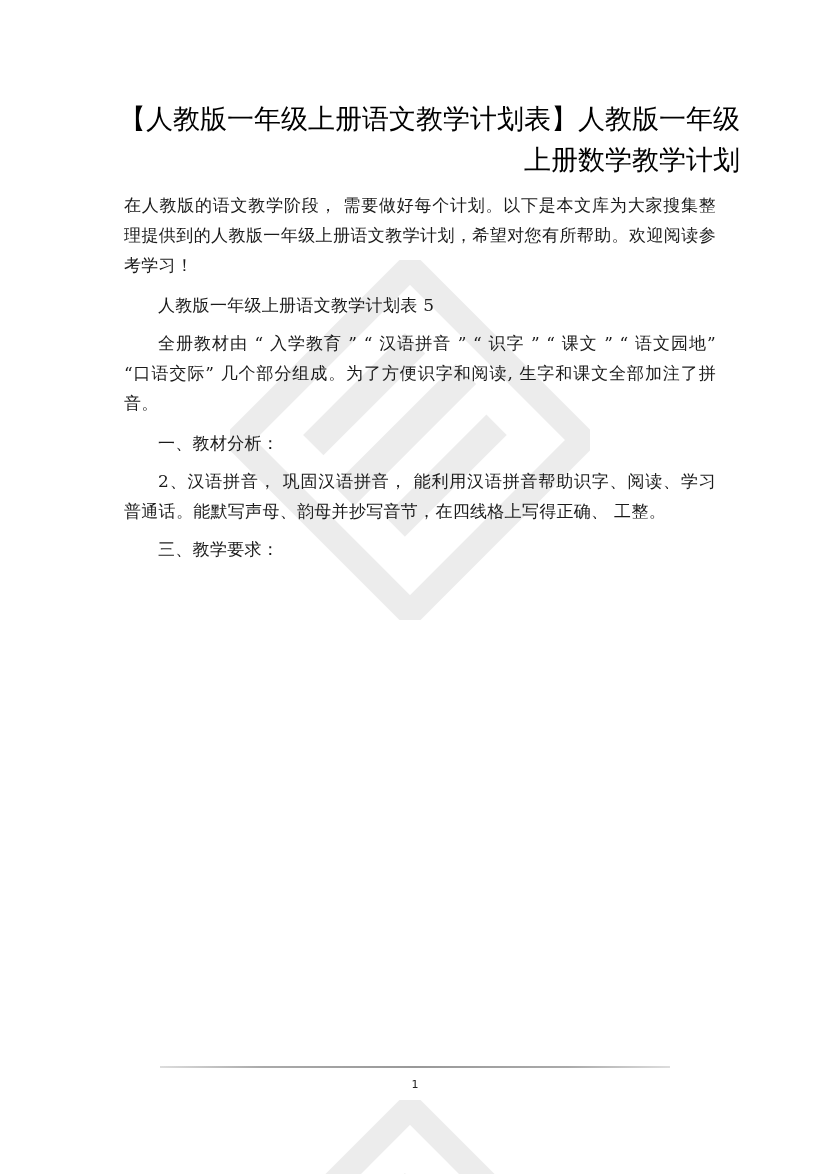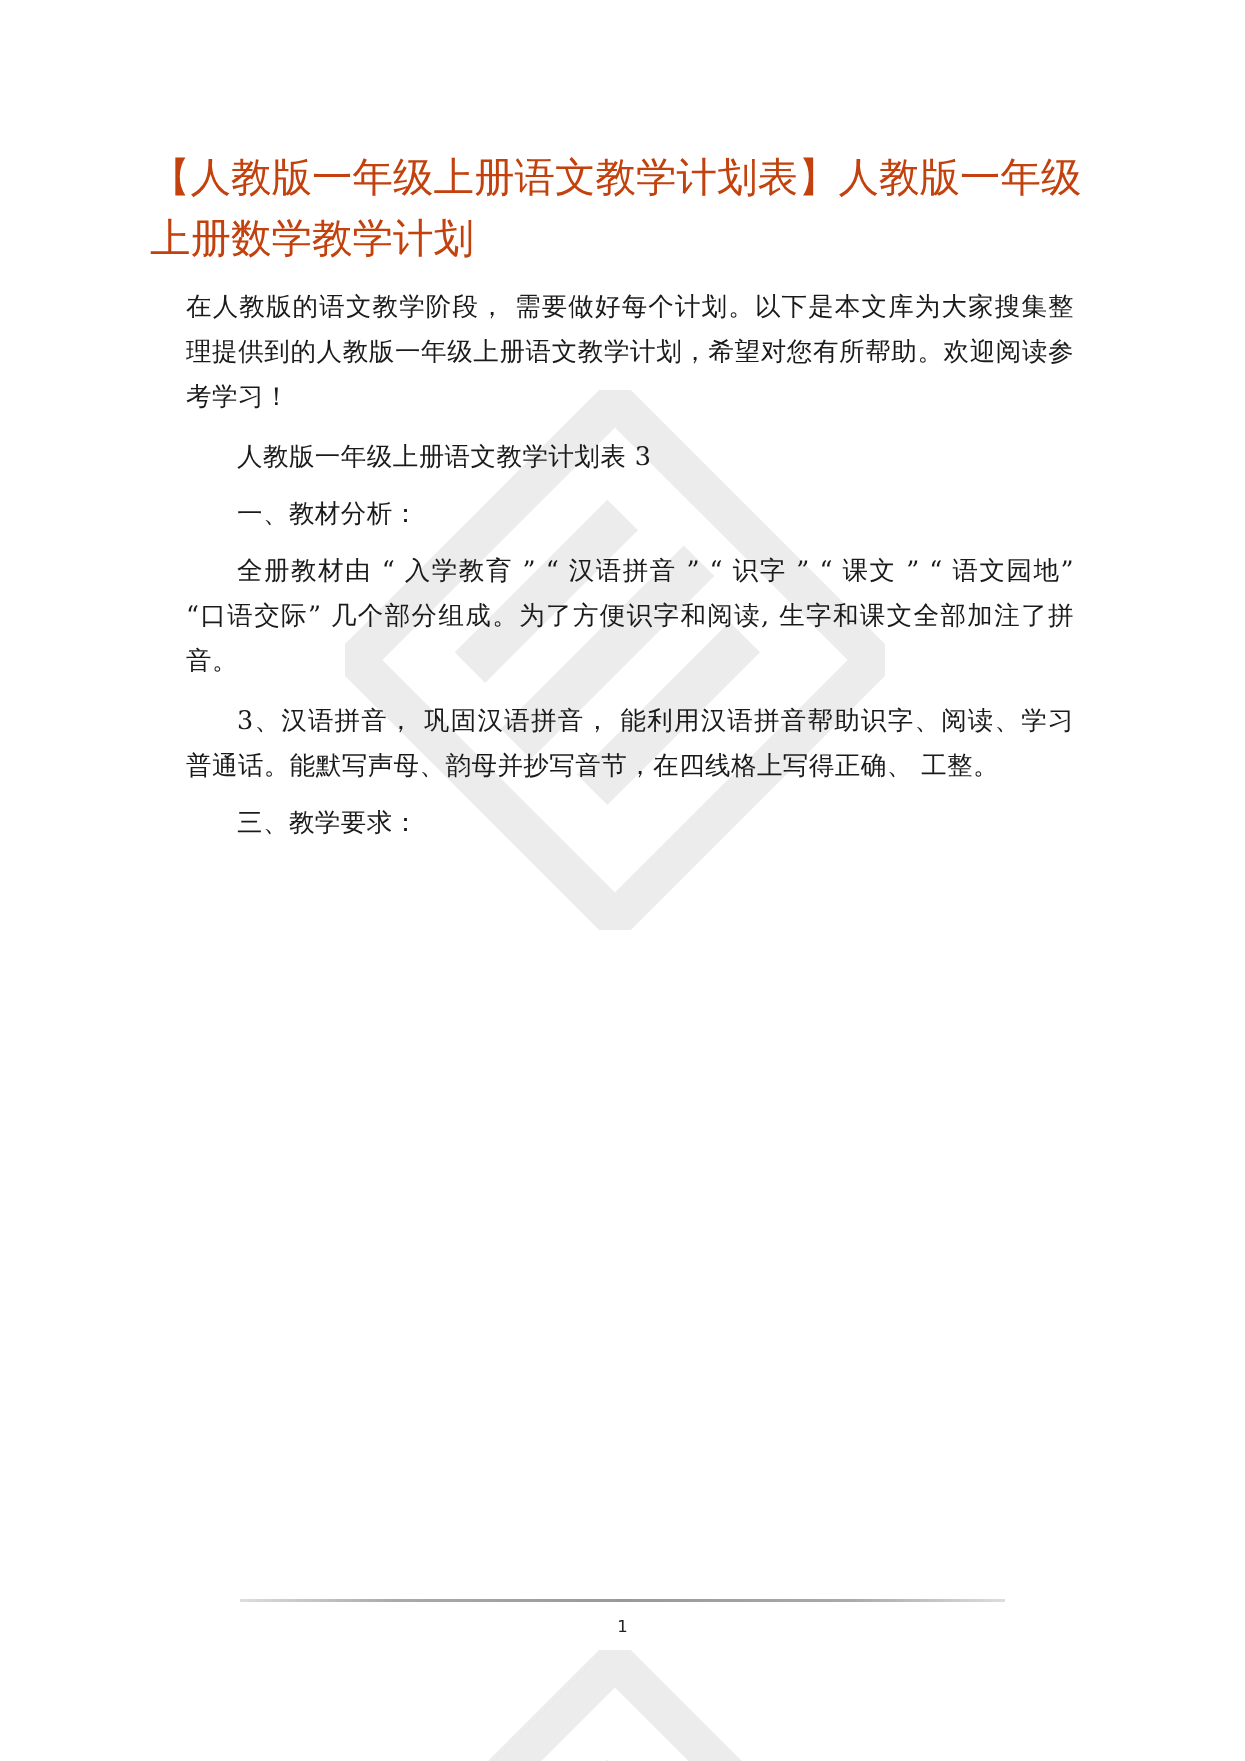--- a/index.html
+++ b/index.html
@@ -31,25 +31,25 @@
       width: 360px;
       height: 360px;
       pointer-events: none;
       opacity: 0.07;
     }
     .title {
       position: absolute;
       left: 100px;
       top: 98px;
       width: 640px;
-      text-align: left;
+      text-align: right;
       font-family: "DejaVu Sans", "Liberation Sans", sans-serif;
       font-size: 27px;
       line-height: 41px;
-      color: #c2410c;
+      color: #000000;
       margin: 0;
       font-weight: normal;
     }
     .body-text {
       position: absolute;
       left: 124px;
       top: 190px;
       width: 592px;
       font-size: 17px;
       line-height: 30px;
@@ -96,21 +96,21 @@
 <svg class="watermark-2" viewBox="0 0 100 100">
   <polygon points="50,2 98,50 50,98 2,50" fill="none" stroke="#000" stroke-width="7"></polygon>
   <rect x="28" y="30" width="8" height="40" fill="#000" transform="rotate(45 50 50)"></rect>
   <rect x="44" y="26" width="8" height="48" fill="#000" transform="rotate(45 50 50)"></rect>
 </svg>
 
 <h1 class="title">【人教版一年级上册语文教学计划表】人教版一年级上册数学教学计划</h1>
 
 <div class="body-text">
   <p class="para">在人教版的语文教学阶段， 需要做好每个计划。以下是本文库为大家搜集整理提供到的人教版一年级上册语文教学计划，希望对您有所帮助。欢迎阅读参考学习！</p>
-  <p class="para indent tight">人教版一年级上册语文教学计划表 3</p>
+  <p class="para indent tight">人教版一年级上册语文教学计划表 5</p>
+  <p class="para indent">全册教材由 “ 入学教育 ” “ 汉语拼音 ” “ 识字 ” “ 课文 ” “ 语文园地” “口语交际” 几个部分组成。为了方便识字和阅读, 生字和课文全部加注了拼音。</p>
   <p class="para indent tight">一、教材分析：</p>
-  <p class="para indent">全册教材由 “ 入学教育 ” “ 汉语拼音 ” “ 识字 ” “ 课文 ” “ 语文园地” “口语交际” 几个部分组成。为了方便识字和阅读, 生字和课文全部加注了拼音。</p>
-  <p class="para indent tight">3、汉语拼音， 巩固汉语拼音， 能利用汉语拼音帮助识字、阅读、学习普通话。能默写声母、韵母并抄写音节，在四线格上写得正确、 工整。</p>
+  <p class="para indent tight">2、汉语拼音， 巩固汉语拼音， 能利用汉语拼音帮助识字、阅读、学习普通话。能默写声母、韵母并抄写音节，在四线格上写得正确、 工整。</p>
   <p class="para indent">三、教学要求：</p>
 </div>
 
 <div class="footer-rule"></div>
 <div class="page-number">1</div>
 
 </body></html>

